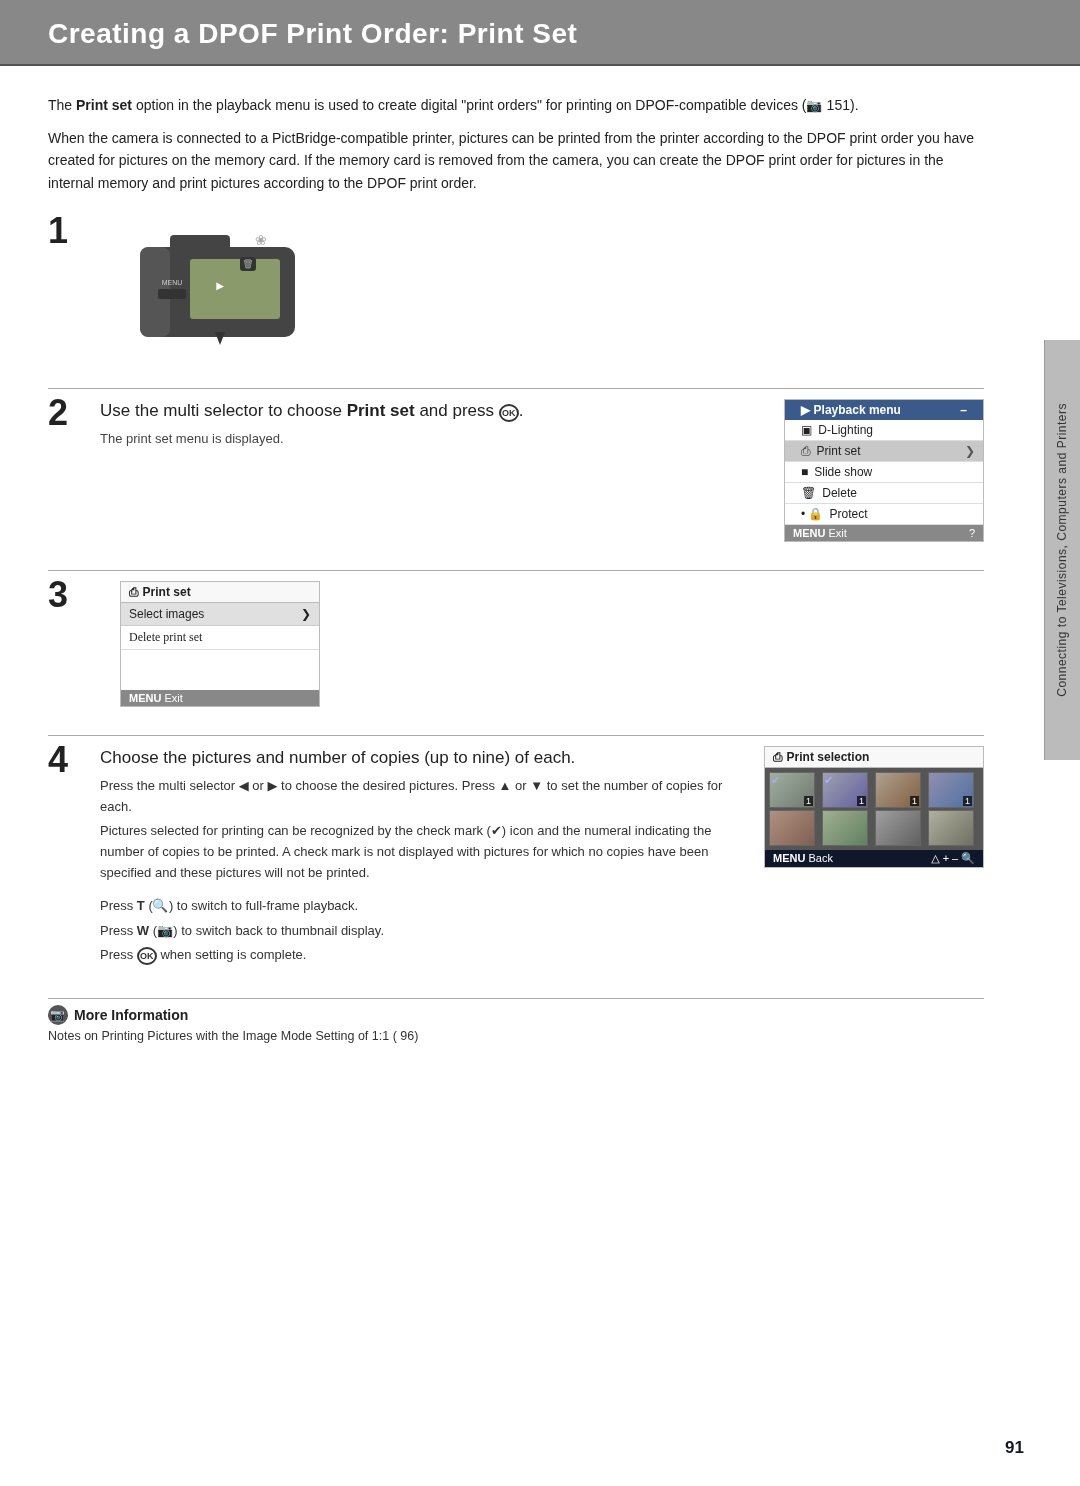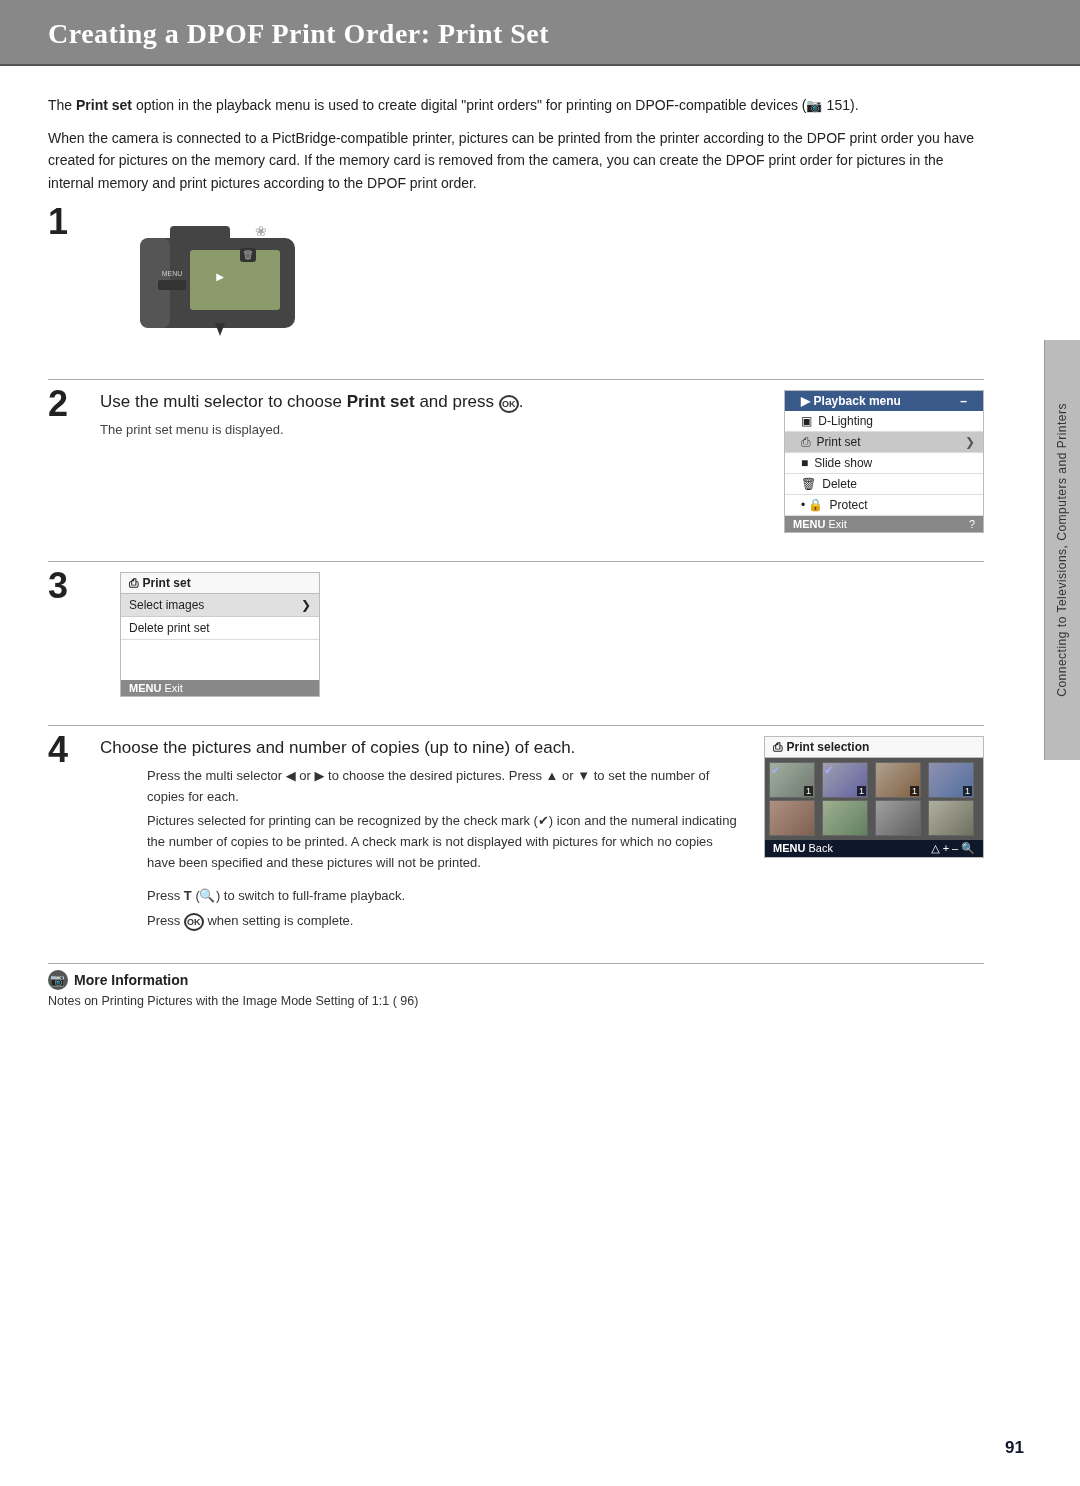--- a/index.html
+++ b/index.html
@@ -23,21 +23,20 @@
     .header-bar {
       background: #888;
       padding: 18px 48px 14px 48px;
       border-bottom: 2px solid #555;
     }
     .header-bar h1 {
       font-size: 28px;
       font-weight: 900;
       color: #fff;
       letter-spacing: 0.5px;
-      font-family: Liberation Serif, serif;
     }
     
     .side-tab {
       position: absolute;
       right: 0;
       top: 340px;
       width: 36px;
       background: #bbb;
       height: 420px;
       display: flex;
@@ -54,21 +53,21 @@
       text-align: center;
       line-height: 1.3;
     }
     
     .main-content {
       padding: 28px 60px 28px 48px;
       padding-right: 96px;
     }
     
     .intro-section {
-      margin-bottom: 14px;
+      margin-bottom: 23px;
     }
     .intro-section p {
       font-size: 14px;
       line-height: 1.6;
       margin-bottom: 10px;
       color: #222;
     }
     
     .step {
       display: flex;
@@ -182,20 +181,21 @@
       align-items: center;
       justify-content: space-between;
       border-bottom: 1px solid #ccc;
     }
     .print-set-item-plain {
       padding: 4px 8px;
       background: #fff;
       display: flex;
       align-items: center;
       border-bottom: 1px solid #ddd;
+      font-family: Liberation Serif, serif;
     }
     .print-set-footer {
       background: #888;
       color: #fff;
       padding: 2px 8px;
       font-size: 11px;
       display: flex;
       justify-content: space-between;
     }
     
@@ -264,21 +264,20 @@
     }
     
     .step4-details {
       font-size: 13px;
       color: #333;
       line-height: 1.6;
       margin-top: 4px;
     }
     .step4-details p {
       margin-bottom: 4px;
-      margin-left: 47px;
     }
     
     .step-divider {
       border: none;
       border-top: 1px solid #aaa;
       margin: 10px 0;
     }
     
     .more-info {
       margin-top: 18px;
@@ -536,20 +535,21 @@
               </div>
               <div class="print-sel-footer">
                 <span><strong>MENU</strong> Back</span>
                 <span>△ + – 🔍</span>
               </div>
             </div>
           </div>
         </div>
         <div class="step4-details" style="margin-top:8px;">
           <p>Press <strong>T</strong> (🔍) to switch to full-frame playback.</p>
+          <p>Press <strong>W</strong> (📷) to switch back to thumbnail display.</p>
           <p>Press <span class="ok-circle">OK</span> when setting is complete.</p>
         </div>
       </div>
     </div>
 
     <div class="more-info">
       <div class="more-info-title">
         <div class="more-info-icon">📷</div>
         <strong>More Information</strong>
       </div>

